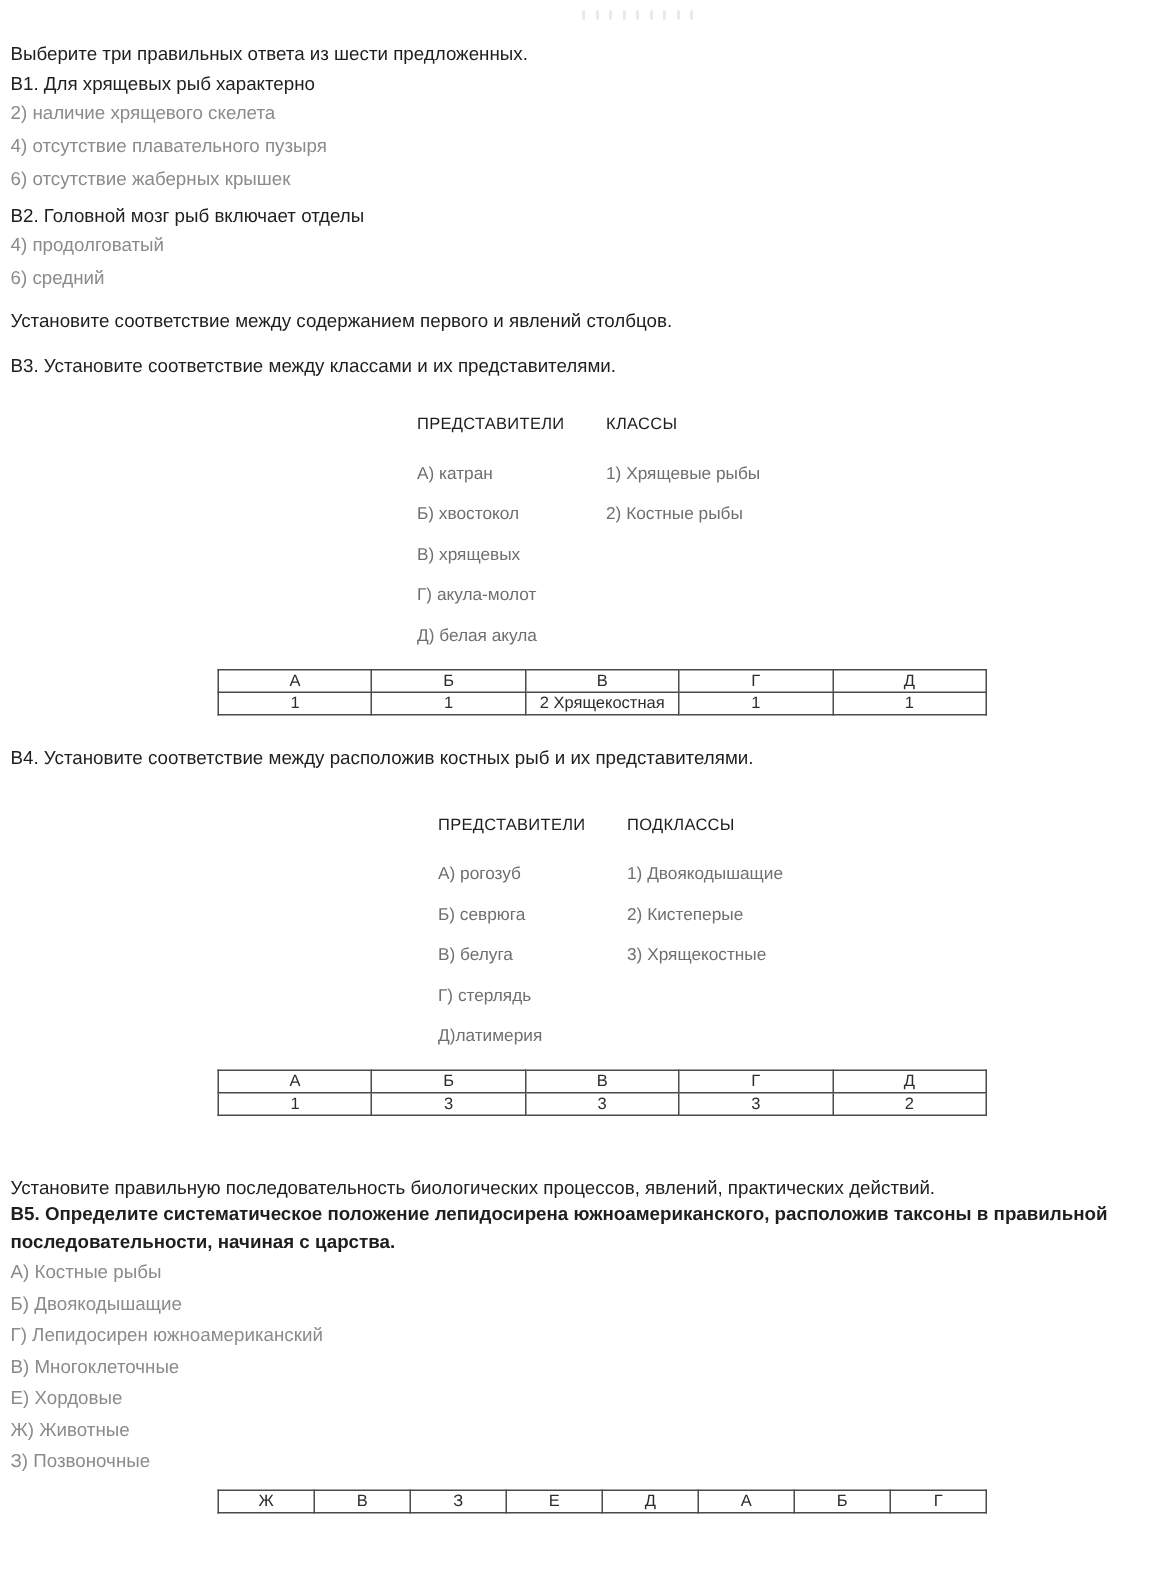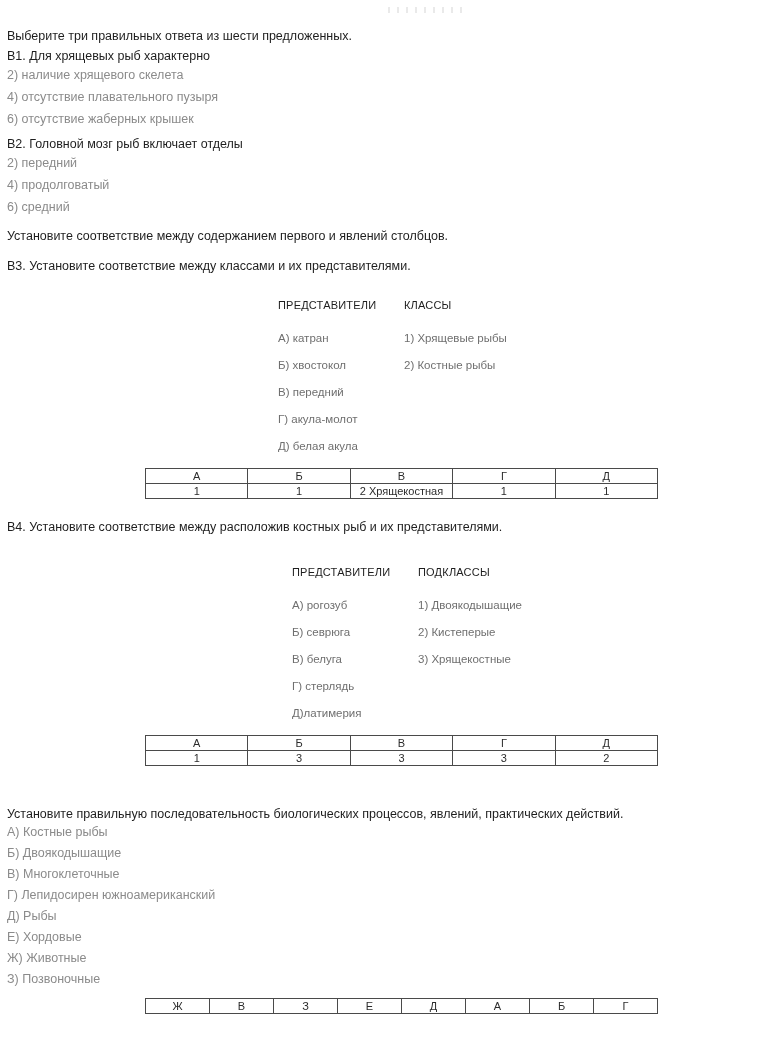--- a/index.html
+++ b/index.html
@@ -102,34 +102,33 @@
 <div class="doc">
 
   <p class="bold-line">Выберите три правильных ответа из шести предложенных.</p>
 
   <p class="bold-line gap4">В1. Для хрящевых рыб характерно</p>
   <p class="option">2) наличие хрящевого скелета</p>
   <p class="option">4) отсутствие плавательного пузыря</p>
   <p class="option">6) отсутствие жаберных крышек</p>
 
   <p class="bold-line gap6">В2. Головной мозг рыб включает отделы</p>
-  <p class="option">2) передний</p>
   <p class="option">4) продолговатый</p>
   <p class="option">6) средний</p>
 
   <p class="bold-line gap10">Установите соответствие между содержанием первого и явлений столбцов.</p>
 
   <p class="bold-line gap14">В3.  Установите соответствие между классами и их представителями.</p>
 
   <div class="match b3">
     <div class="mcol mcol1">
       <div class="mhead">ПРЕДСТАВИТЕЛИ</div>
       <div class="mitem">А) катран</div>
       <div class="mitem">Б) хвостокол</div>
-      <div class="mitem">В) передний</div>
+      <div class="mitem">В) хрящевых</div>
       <div class="mitem">Г) акула-молот</div>
       <div class="mitem">Д) белая акула</div>
     </div>
     <div class="mcol">
       <div class="mhead">КЛАССЫ</div>
       <div class="mitem">1) Хрящевые рыбы</div>
       <div class="mitem">2) Костные рыбы</div>
     </div>
   </div>
 
@@ -185,25 +184,25 @@
       <td>3</td>
       <td>3</td>
       <td>3</td>
       <td>2</td>
     </tr>
   </tbody>
     </table>
 
   <p class="bold-line gap40">Установите правильную последовательность биологических процессов, явлений, практических действий.</p>
 
+  <p class="b5-title gap14">В5. Определите систематическое положение лепидосирена южноамериканского, расположив таксоны в правильной последовательности, начиная с царства.</p>
   <p class="option b5">А) Костные рыбы</p>
   <p class="option b5">Б) Двоякодышащие</p>
+  <p class="option b5">Г) Лепидосирен южноамериканский</p>
   <p class="option b5">В) Многоклеточные</p>
-  <p class="option b5">Г) Лепидосирен южноамериканский</p>
-  <p class="option b5">Д) Рыбы</p>
   <p class="option b5">Е) Хордовые</p>
   <p class="option b5">Ж) Животные</p>
   <p class="option b5">З) Позвоночные</p>
 
   <table class="ans-table gap14">
     <tbody>
         <tr>
       <td>Ж</td>
       <td>В</td>
       <td>З</td>

